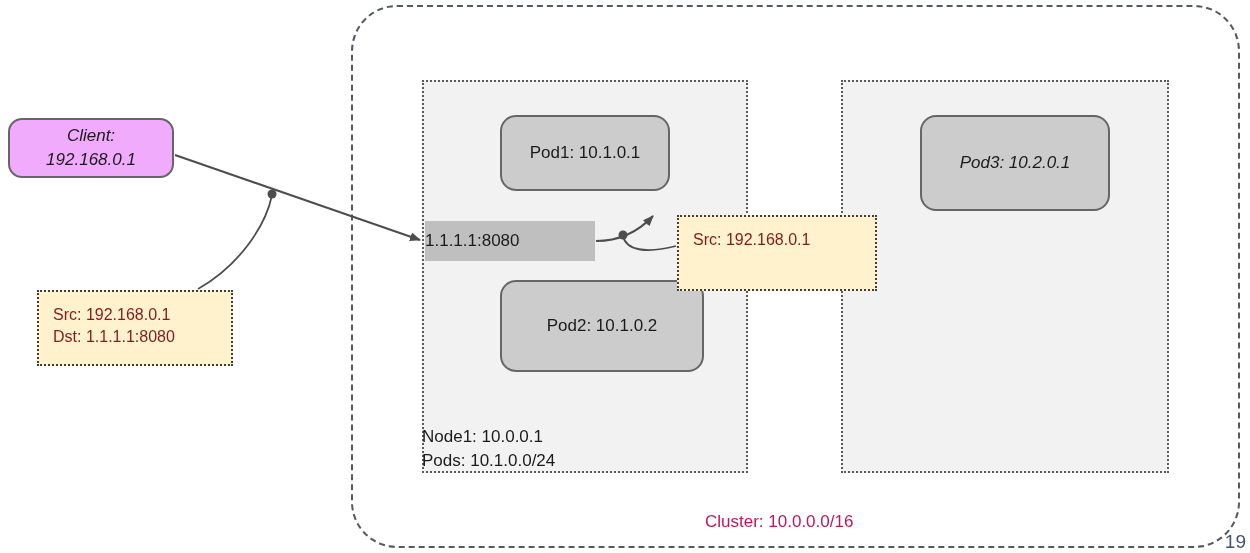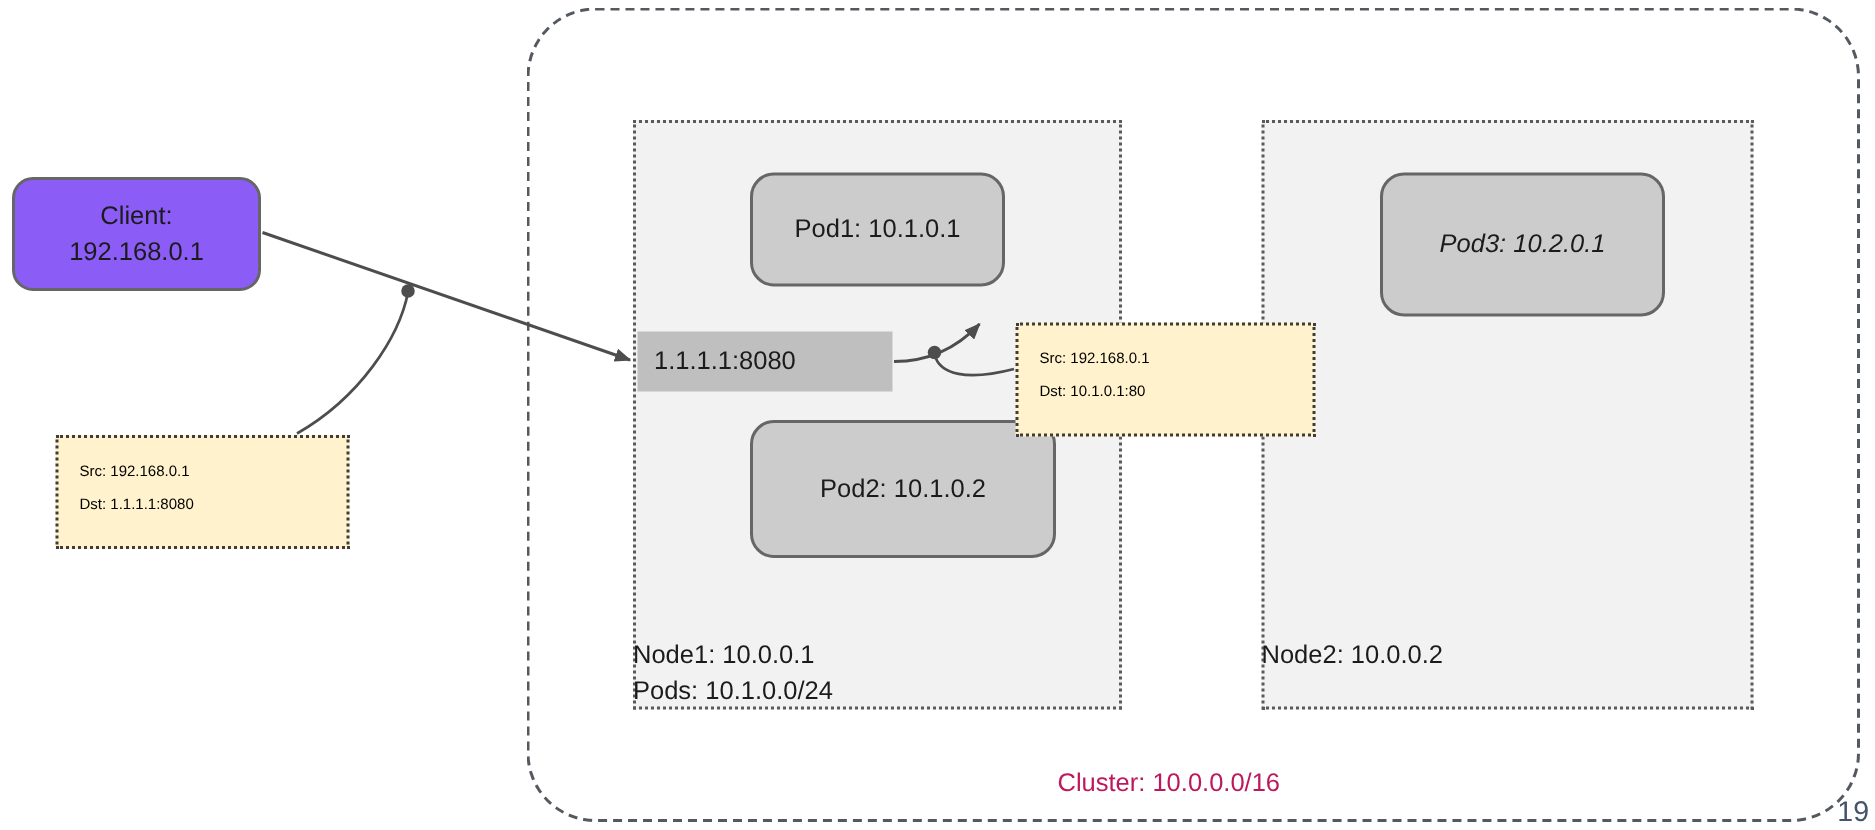--- a/index.html
+++ b/index.html
@@ -84,59 +84,59 @@
   #pod1-box { left: 500px; top: 115px; width: 170px; height: 76px; }
   #pod2-box { left: 500px; top: 280px; width: 204px; height: 92px; }
   #pod3-box { left: 920px; top: 115px; width: 190px; height: 96px; font-style: italic; }
 
   
   #client-box {
     position: absolute;
     left: 8px;
     top: 118px;
     width: 166px;
-    height: 76px;
-    background: #8b5cf6;
+    height: 60px;
+    background: #f0abfc;
     border: 2px solid #666666;
     border-radius: 14px;
     box-sizing: border-box;
     display: flex;
     flex-direction: column;
     align-items: center;
     justify-content: center;
     font-size: 17px;
     color: #1b1b1b;
     line-height: 24px;
+    font-style: italic;
   }
 
   
   #service-box {
     position: absolute;
     left: 425px;
     top: 221px;
     width: 170px;
     height: 40px;
     background: #bfbfbf;
     box-sizing: border-box;
     display: flex;
     align-items: center;
-    padding-left: 11px;
     font-size: 17px;
     color: #1b1b1b;
   }
 
   
   .callout-box {
     position: absolute;
     background: #fff2cc;
     border: 2px dotted #3d3d3d;
     box-sizing: border-box;
     padding: 12px 0 0 14px;
-    font-size: 10px;
-    color: #000000;
+    font-size: 16px;
+    color: #7f1d1d;
     line-height: 22px;
   }
   #callout-left  { left: 37px;  top: 290px; width: 196px; height: 76px; }
   #callout-right { left: 677px; top: 215px; width: 200px; height: 76px; }
   .callout-line { display: block; white-space: nowrap; }
 
   
   #page-number {
     position: absolute;
     right: 4px;
@@ -193,28 +193,26 @@
     <circle cx="623" cy="235" r="4.5" fill="#4d4d4d"></circle>
   </svg>
 
   <div class="callout-box" id="callout-left">
     <span class="callout-line">Src: 192.168.0.1</span>
     <span class="callout-line">Dst: 1.1.1.1:8080</span>
   </div>
 
   <div class="callout-box" id="callout-right">
     <span class="callout-line">Src: 192.168.0.1</span>
-    <span class="callout-line">Dst: 10.1.0.1:80</span>
   </div>
 
   <div class="node-caption" id="node1-caption">
     <div>Node1: 10.0.0.1</div>
     <div>Pods: 10.1.0.0/24</div>
   </div>
   <div class="node-caption" id="node2-caption">
-    <div>Node2: 10.0.0.2</div>
   </div>
 
   <div class="cluster-label">Cluster: 10.0.0.0/16</div>
 
   <div id="page-number">19</div>
 
 </div>
 
 </body></html>

